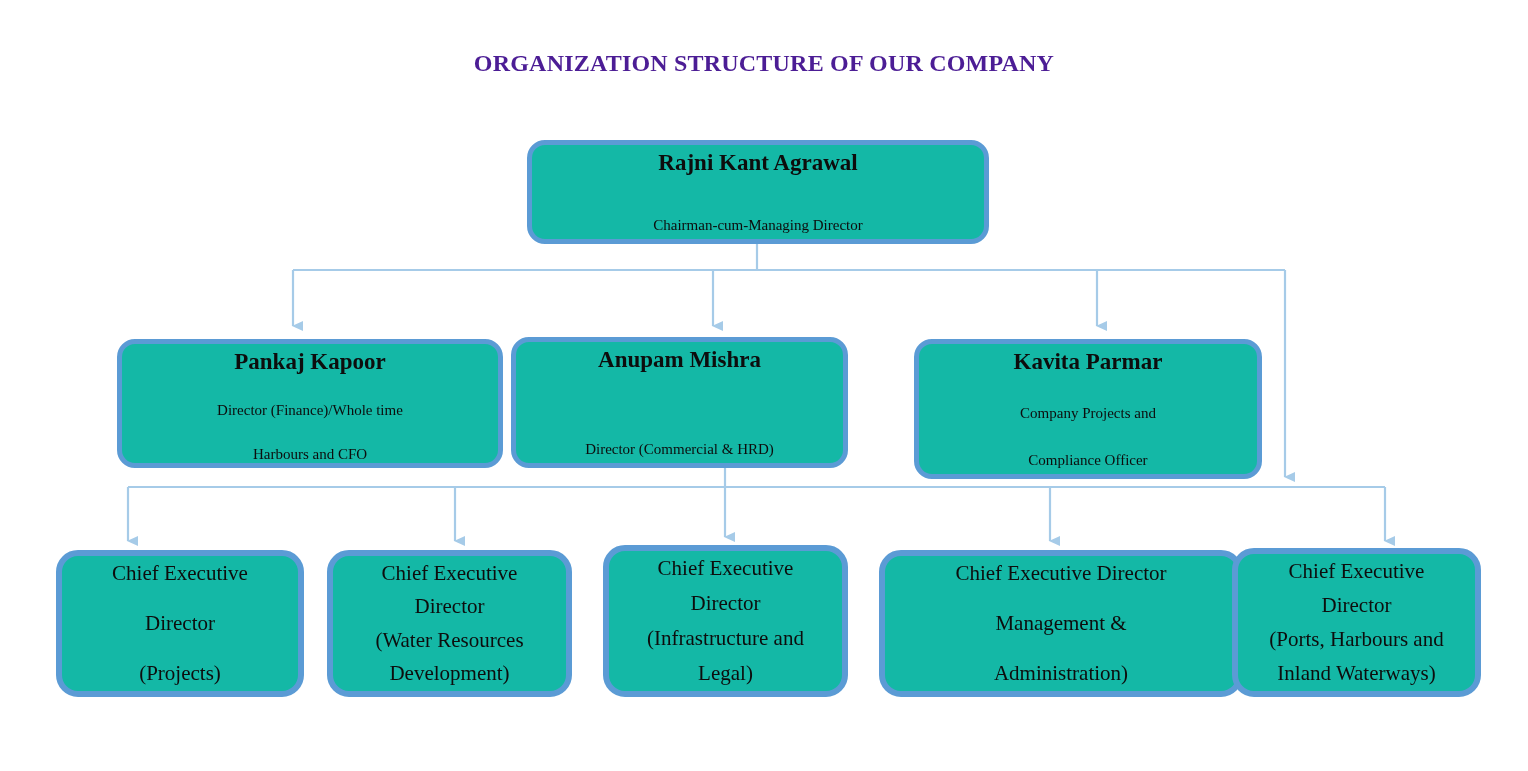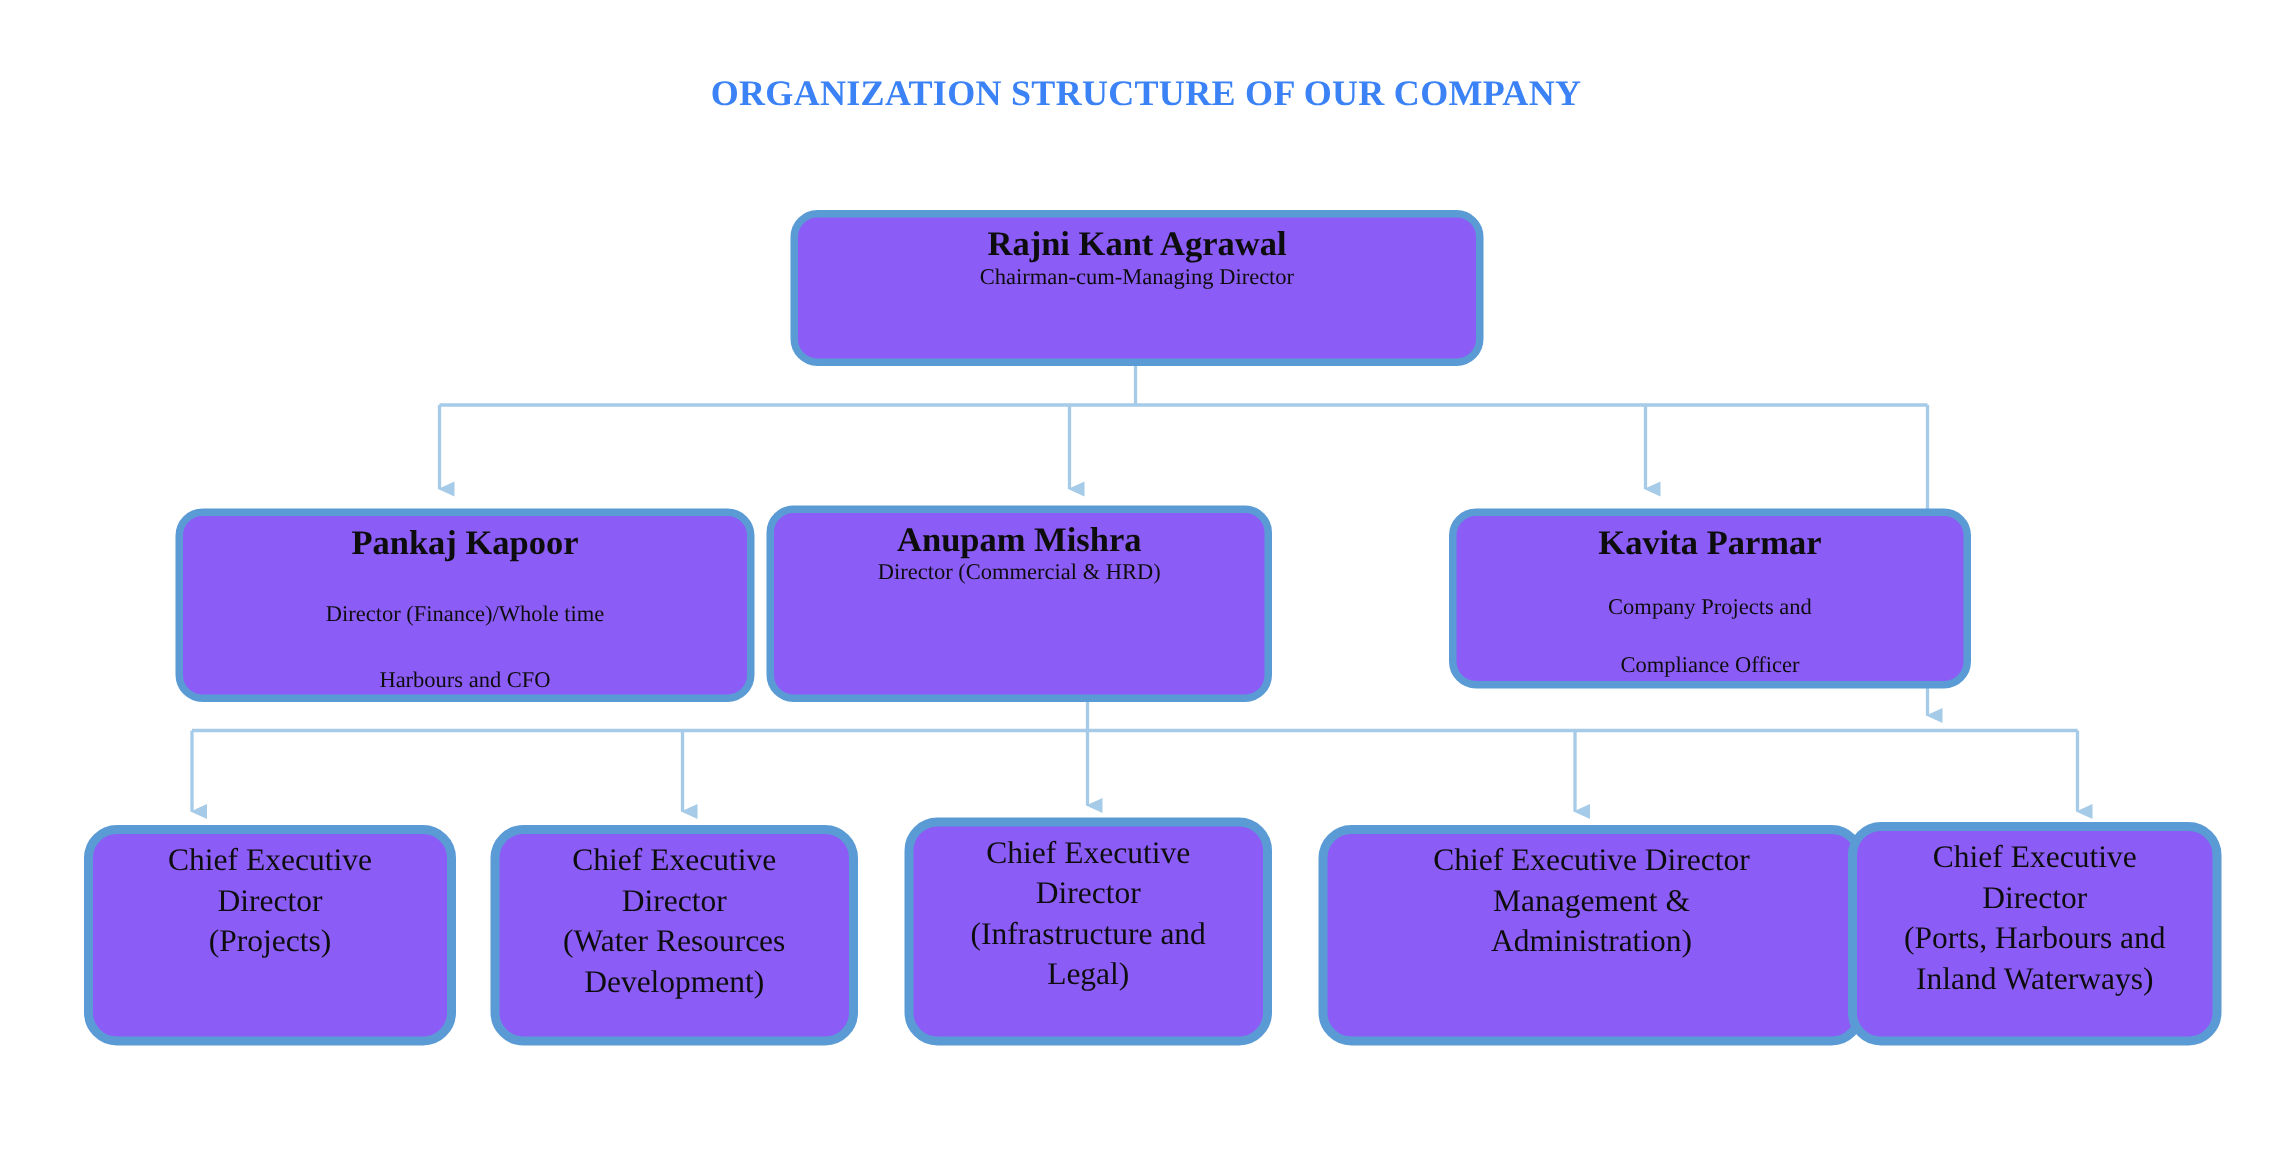--- a/index.html
+++ b/index.html
@@ -19,42 +19,42 @@
   #chart-title {
     position: absolute;
     left: 0;
     top: 50px;
     width: 1528px;
     text-align: center;
     font-family: "Liberation Serif", "DejaVu Serif", serif;
     font-weight: bold;
     font-size: 24px;
     letter-spacing: 0.2px;
-    color: #3b82f6;
+    color: #4c1d95;
   }
   #connectors {
     position: absolute;
     left: 0;
     top: 0;
     width: 1528px;
     height: 771px;
     pointer-events: none;
   }
   .node {
     position: absolute;
     box-sizing: border-box;
-    background: #8b5cf6;
+    background: #14b8a6;
     border-style: solid;
     border-color: #5b9bd5;
     border-width: 5px;
     border-radius: 18px;
     display: flex;
     flex-direction: column;
     align-items: center;
-    justify-content: flex-start;
+    justify-content: space-between;
     text-align: center;
     padding: 4px 16px;
     line-height: 1.18;
   }
   .node .name {
     font-weight: bold;
     font-size: 23px;
     white-space: nowrap;
     margin-bottom: 1px;
   }
@@ -118,21 +118,21 @@
     <div class="name">Pankaj Kapoor</div>
     <div class="role">Director (Finance)/Whole time</div>
     <div class="role">Harbours and CFO</div>
   </div>
 
   <div class="node" style="left:511px; top:337px; width:337px; height:131px;">
     <div class="name">Anupam Mishra</div>
     <div class="role">Director (Commercial &amp; HRD)</div>
   </div>
 
-  <div class="node" style="left:966px; top:339px; width:348px; height:120px;gap:21px;">
+  <div class="node" style="left:914px; top:339px; width:348px; height:140px;gap:21px;">
     <div class="name">Kavita Parmar</div>
     <div class="role">Company Projects and</div>
     <div class="role">Compliance Officer</div>
   </div>
 
   <div class="node leaf" style="left:56px; top:550px; width:248px; height:147px;">
     <div class="role">Chief Executive</div>
     <div class="role">Director</div>
     <div class="role">(Projects)</div>
   </div>

